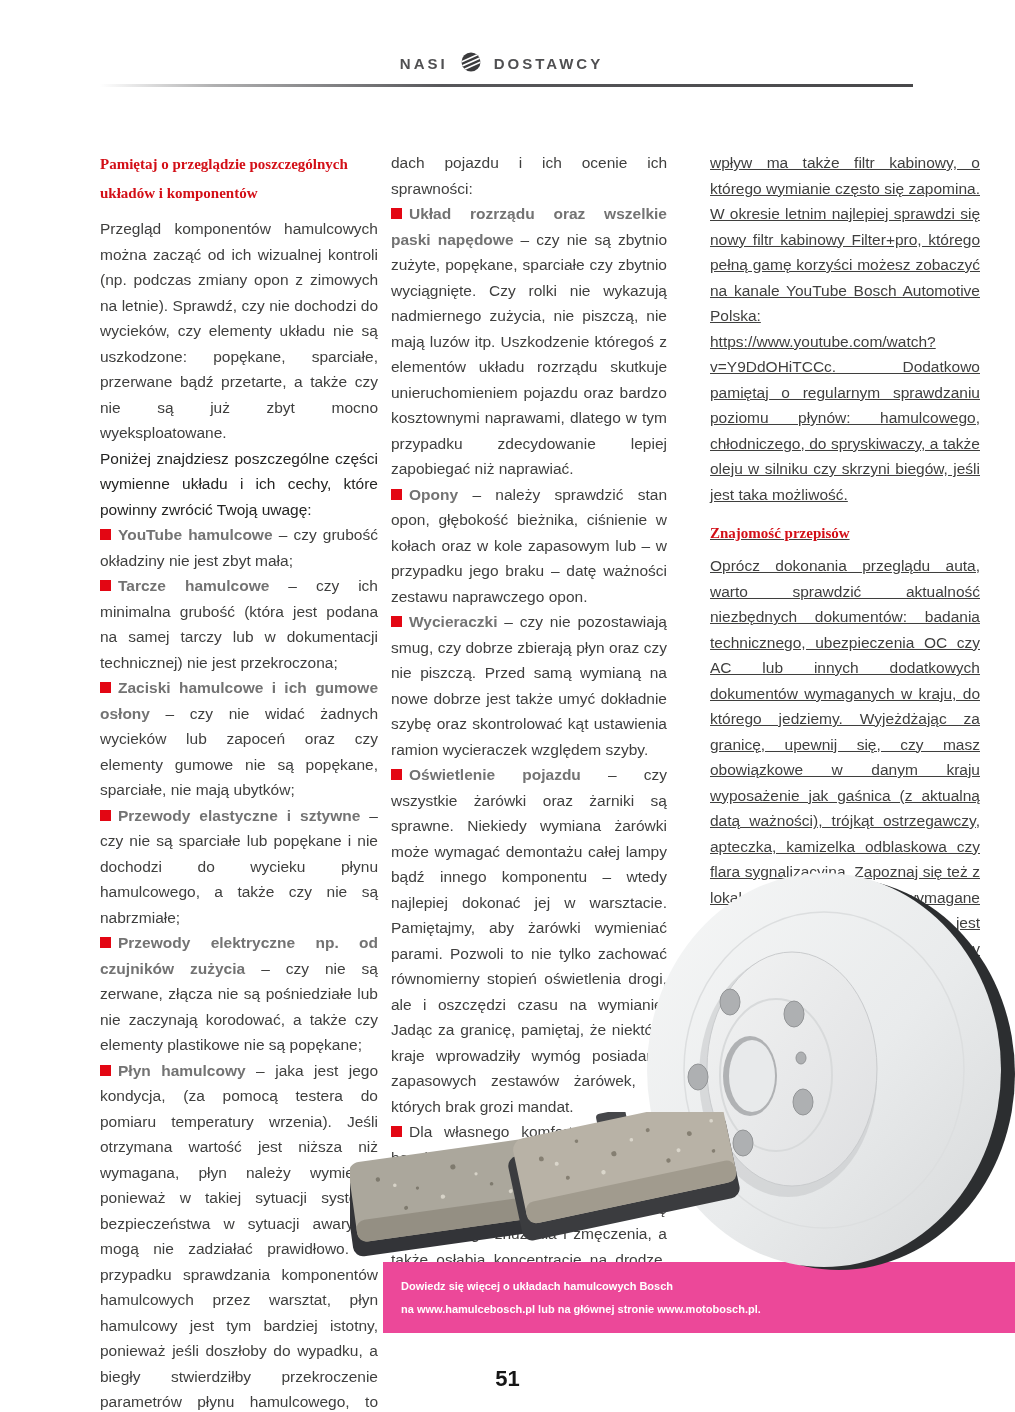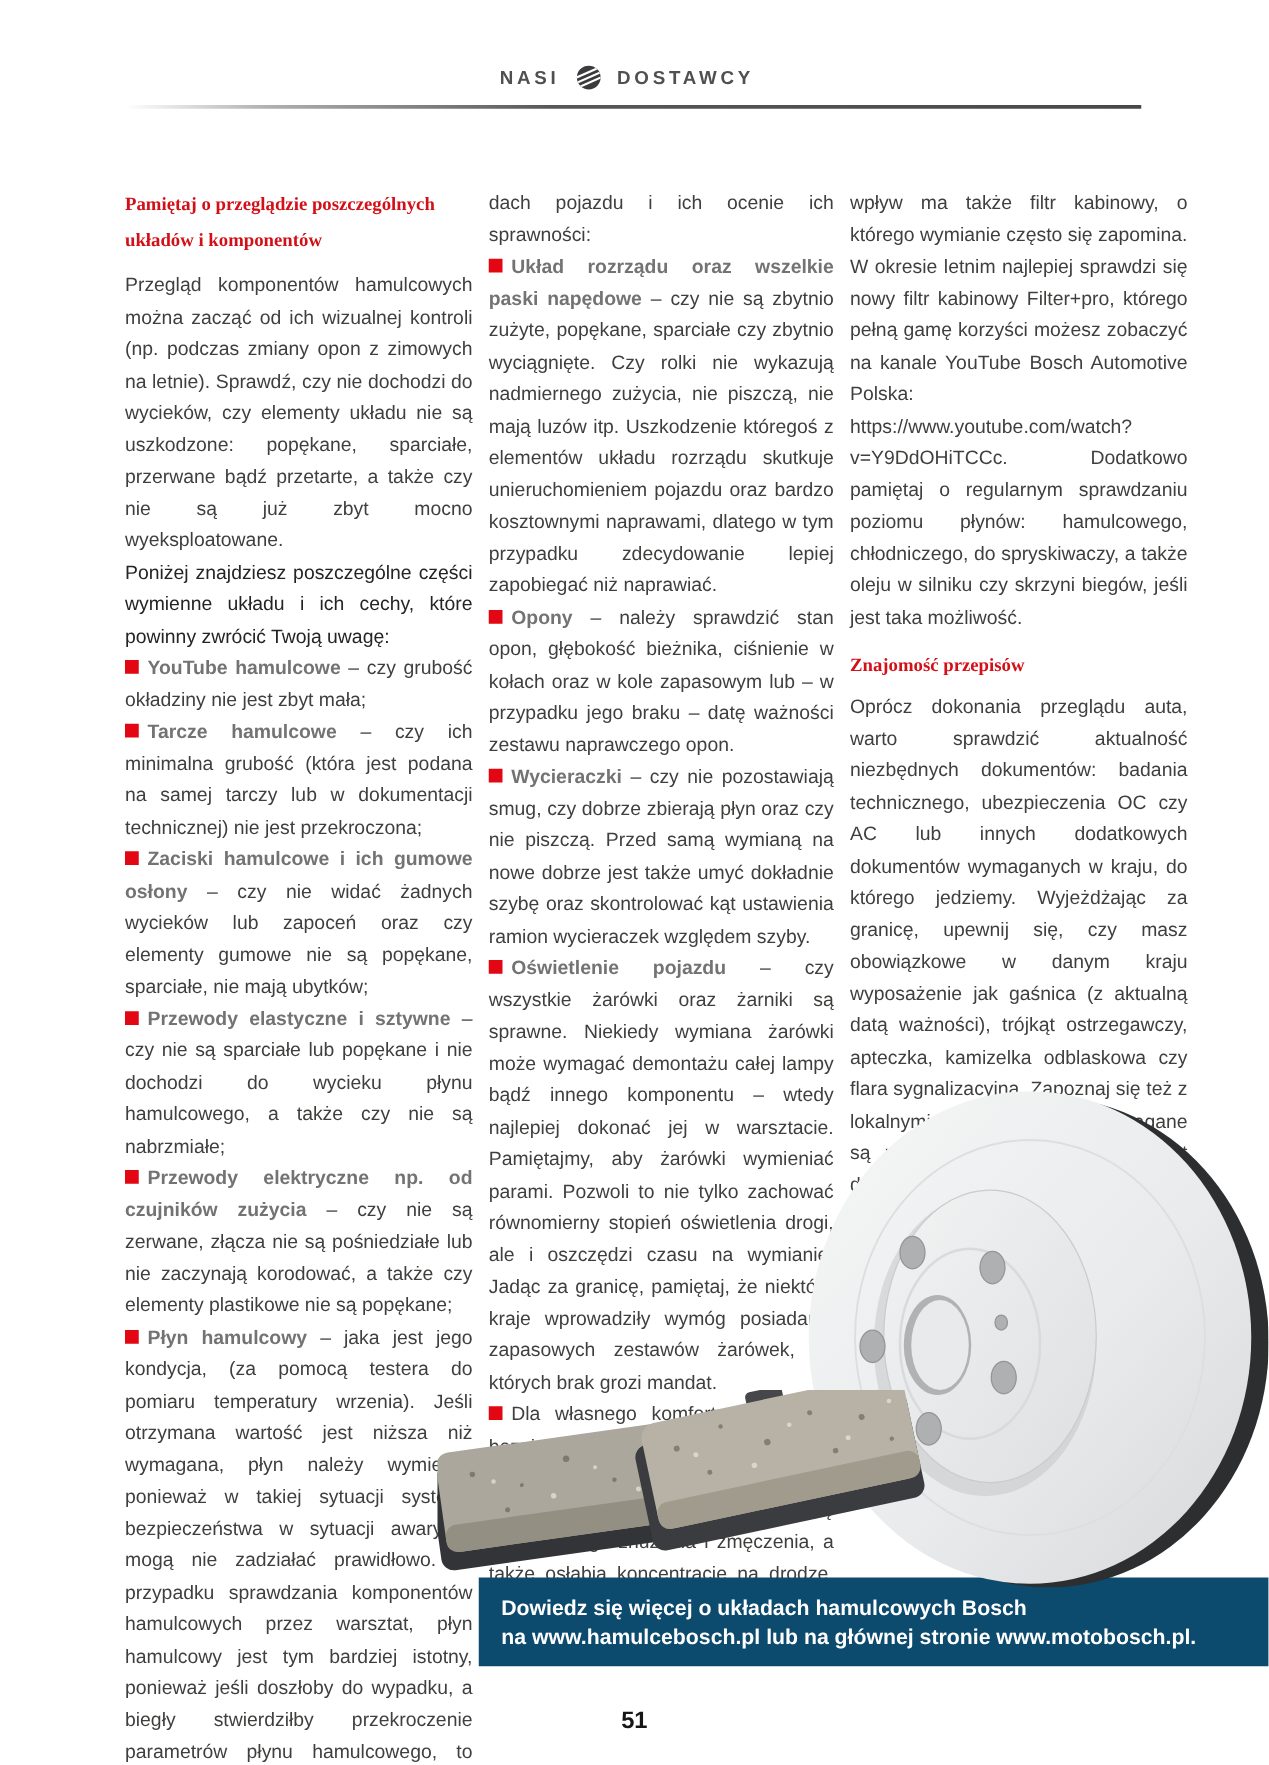--- a/index.html
+++ b/index.html
@@ -10,38 +10,38 @@
         font-size:15px;font-weight:700;letter-spacing:3px;color:#505052;z-index:2;}
   .header-title .word{vertical-align:middle;}
   .header-icon{vertical-align:middle;margin:0 12px;position:relative;top:-1px;}
   .rule{position:absolute;top:84px;left:100px;width:813px;height:3px;z-index:1;
         background:linear-gradient(90deg,rgba(80,80,82,0) 0%,rgba(80,80,82,0.45) 14%,#57575a 42%,#48484a 100%);}
   
   .col{position:absolute;top:150px;font-size:15.5px;line-height:25.5px;text-align:justify;z-index:2;}
   .col p{margin:0;}
   #col1{left:100px;width:278px;}
   #col2{left:391px;width:276px;}
-  #col3{left:680px;width:270px;}
+  #col3{left:710px;width:270px;text-decoration:underline;}
   .red-head{font-family:"Liberation Serif",serif;font-weight:700;color:#d30f17;
         font-size:15px;line-height:29px;margin:0 0 8px 0;text-align:left;}
   .mid-head{margin-top:12px;margin-bottom:5px;}
   .lead{font-weight:400;color:#242423;}
   .item b{color:#737373;}
   .bullet{display:inline-block;width:11px;height:11px;background:#e30613;margin-right:7px;}
   .endmark{vertical-align:-2px;margin-left:4px;}
   
   .disc{position:absolute;left:630px;top:855px;z-index:4;}
   .pads{position:absolute;left:350px;top:1112px;z-index:5;}
   
-  .banner{position:absolute;left:383px;top:1262px;width:632px;height:71px;background:#0c4a6e;
+  .banner{position:absolute;left:383px;top:1262px;width:632px;height:71px;background:#ec4899;
         z-index:3;box-sizing:border-box;padding:13px 10px 0 18px;color:#ffffff;
-        font-weight:700;font-size:17px;line-height:23px;text-align:left;}
+        font-weight:700;font-size:11px;line-height:23px;text-align:left;}
   
   .pagenum{position:absolute;top:1366px;left:0;right:0;text-align:center;
-        font-weight:700;font-size:19px;color:#161616;z-index:2;}
+        font-weight:700;font-size:22px;color:#161616;z-index:2;}
 </style>
 </head>
 <body>
 
 <div class="page">
 
   <div class="header-title"><span class="word">NASI</span><svg class="header-icon" width="22" height="22" viewBox="0 0 22 22">
       <defs>
           <clipPath id="cpH">
             <circle cx="11" cy="11" r="9.5"></circle>

